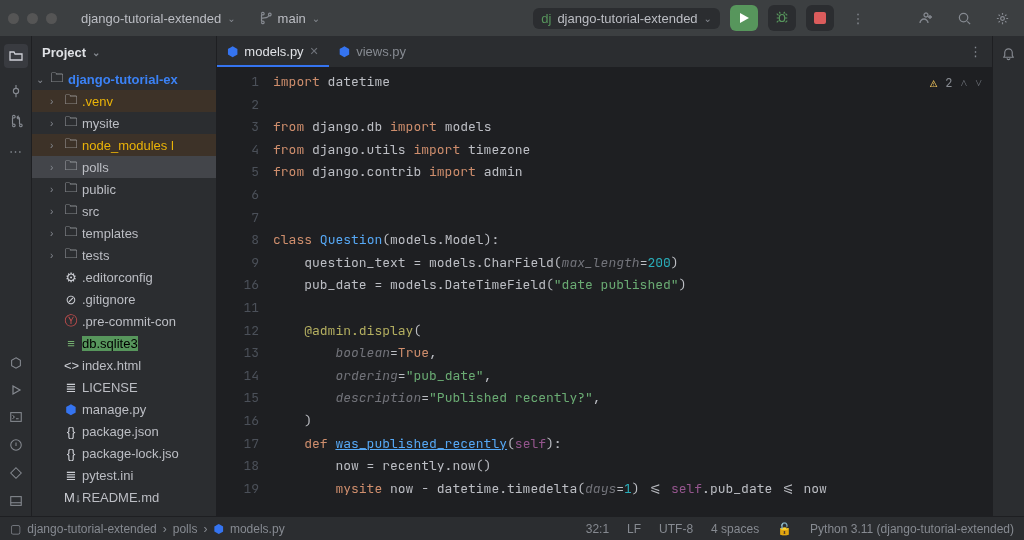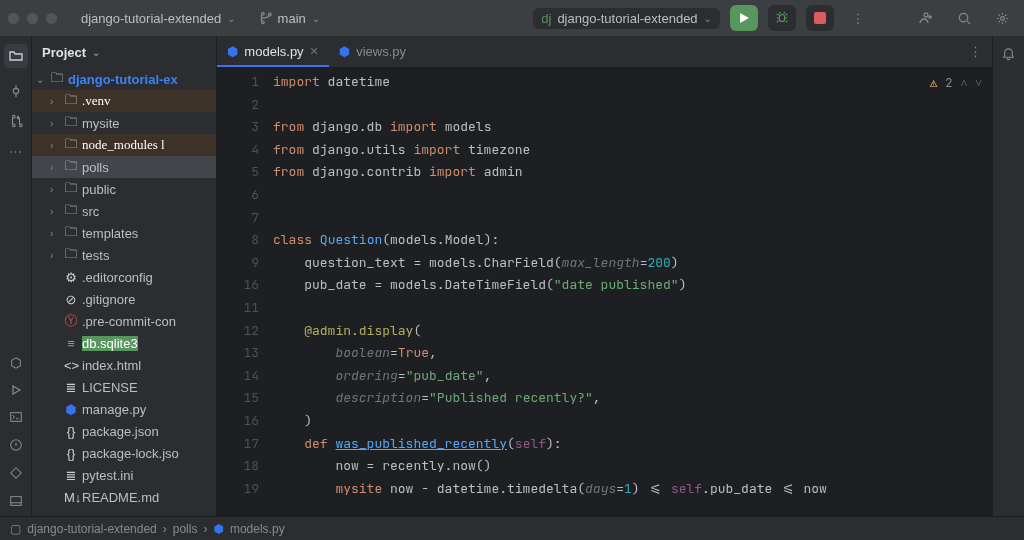--- a/index.html
+++ b/index.html
@@ -25,22 +25,22 @@
   .leftrail-bottom { margin-top:auto; display:flex; flex-direction:column; gap:14px; padding-bottom:8px; align-items:center;}
   .projectpane { width:185px; background:#2b2d30; border-right:1px solid #1e1f22; display:flex; flex-direction:column; }
   .projhdr { height:32px; display:flex; align-items:center; padding:0 10px; font-weight:600; color:#dfe1e5; gap:6px;}
   .tree { flex:1; overflow:hidden; }
   .row { display:flex; align-items:center; height:22px; padding-left:8px; gap:4px; white-space:nowrap; cursor:pointer; overflow:hidden;}
   .row.hi { background:#43454a; }
   .arrow { width:10px; display:inline-block; color:#868a91; font-size:10px;}
   .ficon { width:14px; display:inline-block; text-align:center; }
   .fname { color:#bcbec4; }
   .fname.bold { font-weight:600; color:#3b82f6; }
-  .fname.orange { color:#ffffff;font-family:Liberation Serif, serif; }
-  .fname.green { color:#ffffff; }
+  .fname.orange { color:#eab308; }
+  .fname.green { color:#000000; }
   
   .editorwrap { flex:1; display:flex; flex-direction:column; min-width:0; background:#1e1f22; }
   .tabs { height:32px; background:#2b2d30; display:flex; align-items:stretch; border-bottom:1px solid #1e1f22; }
   .tab { display:flex; align-items:center; gap:6px; padding:0 10px; color:#868a91; cursor:pointer; position:relative;}
   .tab.active { color:#dfe1e5; }
   .tab.active::after { content:""; position:absolute; left:0; right:0; bottom:0; height:2px; background:#3574f0; }
   .tabclose { color:#6f737a; font-size:11px; }
   .tabmore { margin-left:auto; padding:0 10px; display:flex; align-items:center; color:#868a91;}
   .editor { flex:1; display:flex; font-family:"JetBrains Mono",Menlo,Consolas,monospace; font-size:13px; line-height:22.6px; overflow:hidden; position:relative;}
   .gutter { width:56px; text-align:right; color:#4b5059; padding-right:14px; padding-top:3px; user-select:none;}
@@ -367,14 +367,22 @@
   <div class="status">
     <div class="bc">
       <span>▢</span>
       <span>django-tutorial-extended</span>
       <span>›</span>
       <span>polls</span>
       <span>›</span>
       <span style="color:#3574f0">⬢</span>
       <span>models.py</span>
     </div>
+    <div class="right">
+      <span>32:1</span>
+      <span>LF</span>
+      <span>UTF-8</span>
+      <span>4 spaces</span>
+      <span>🔓</span>
+      <span>Python 3.11 (django-tutorial-extended)</span>
+    </div>
   </div>
 </div>
 
 </body></html>

